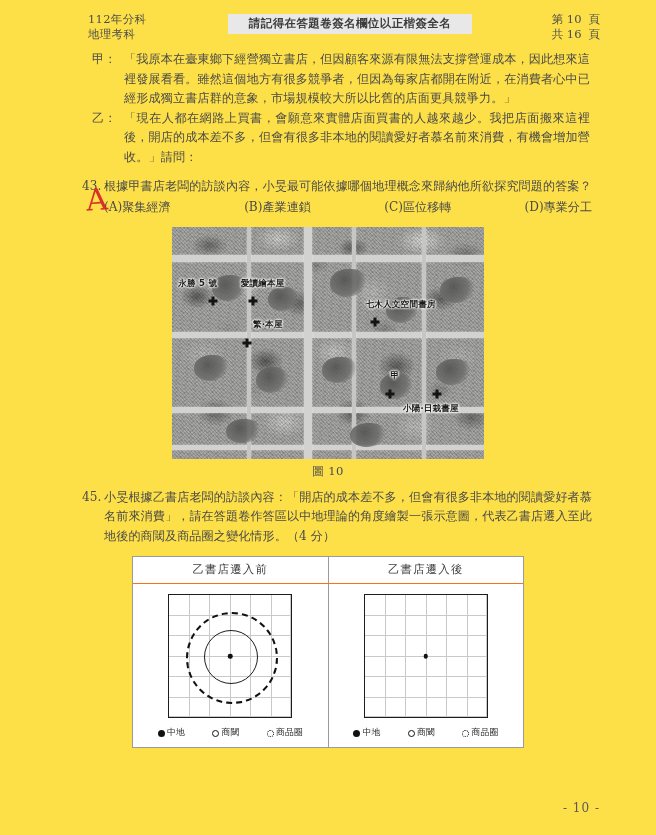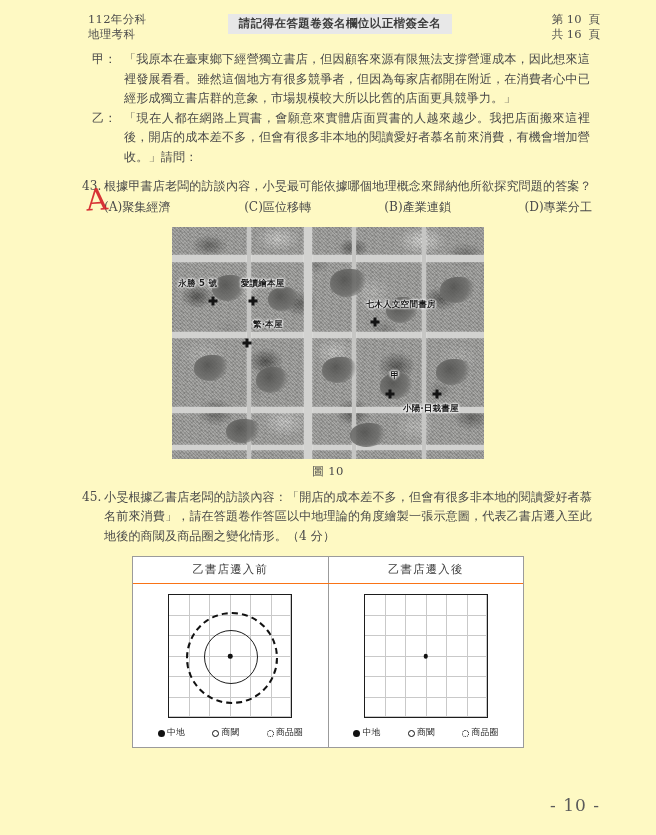--- a/index.html
+++ b/index.html
@@ -11,21 +11,21 @@
     width: 656px;
     height: 835px;
     position: relative;
     font-family: "DejaVu Serif", "Liberation Serif", serif;
     color: #4a4a4a;
     overflow: hidden;
   }
   .page {
     position: absolute;
     inset: 0;
-    background: #fef9c3;
+    background: #fde047;
   }
 
   
   .header {
     position: absolute;
     top: 12px; left: 0; right: 0;
     height: 34px;
   }
   .hdr-left {
     position: absolute;
@@ -38,21 +38,21 @@
   .hdr-center {
     position: absolute;
     left: 228px; top: 2px;
     width: 212px;
     text-align: center;
     font-size: 11.5px;
     font-weight: bold;
     letter-spacing: .4px;
     background: #e8e8e8;
     color: #3c3c3c;
-    padding: 3px 6px 4px;
+    padding: 3px 16px 4px;
     line-height: 13px;
   }
   .hdr-right {
     position: absolute;
     right: 56px; top: 0;
     font-size: 11.5px;
     line-height: 15px;
     color: #4d4d4d;
     text-align: left;
   }
@@ -334,21 +334,21 @@
     width: 7px; height: 7px; border-radius: 50%;
     border: 1.3px dotted #111; box-sizing: border-box;
     display: inline-block; background: #fff;
   }
 
   
   .footer {
     position: absolute;
     right: 56px;
     bottom: 20px;
-    font-size: 17px;
+    font-size: 12px;
     color: #5a5a5a;
     letter-spacing: 1px;
   }
 </style>
 </head>
 <body>
 
 <div class="page">
 
   <div class="header">
@@ -385,22 +385,22 @@
     </div>
 
     <div style="margin-top:10px;">
       <div class="q-item">
         <div class="q-num">43.</div>
         <div class="q-body">根據甲書店老闆的訪談內容，小旻最可能依據哪個地理概念來歸納他所欲探究問題的答案？</div>
       </div>
       <div class="choices">
         <div class="red-mark">A</div>
         <div class="choice">(A)聚集經濟</div>
+        <div class="choice">(B)產業連鎖</div>
         <div class="choice">(C)區位移轉</div>
-        <div class="choice">(B)產業連鎖</div>
         <div class="choice">(D)專業分工</div>
       </div>
     </div>
 
 
     <div class="map-wrap">
       <div class="map">
         <div class="map-base"></div>
         <div class="map-grain"></div>
 

